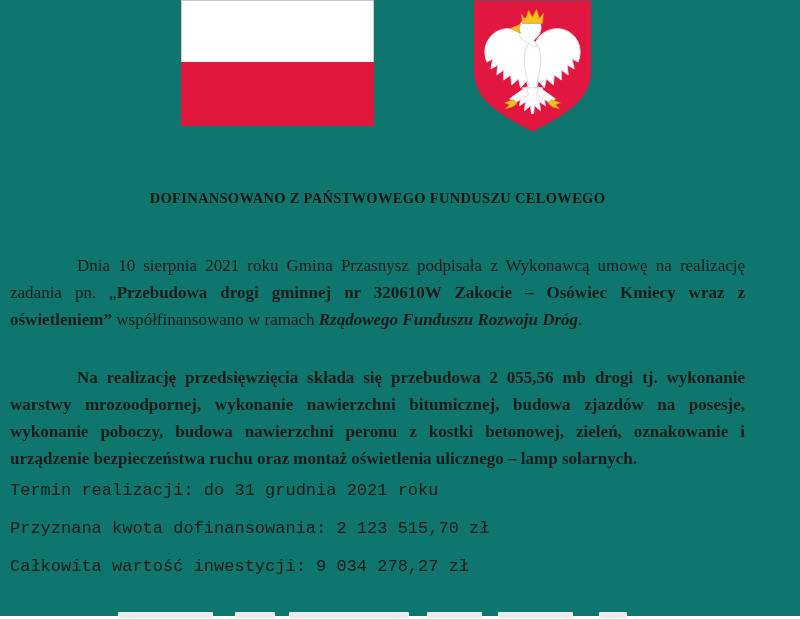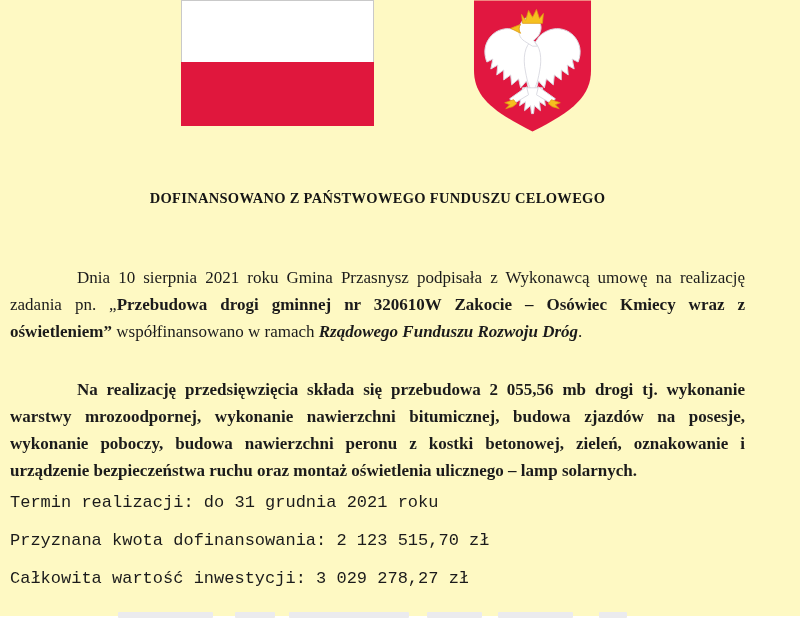--- a/index.html
+++ b/index.html
@@ -1,35 +1,35 @@
 <!DOCTYPE html>
 <html><head>
 <meta charset="utf-8">
 <style>
   html, body { margin: 0; padding: 0; background: #ffffff; }
   body {
     width: 800px; height: 619px; overflow: hidden;
     font-family: "Liberation Serif", "DejaVu Serif", serif;
     color: #1b1b1b;
   }
-  .page { position: relative; width: 800px; height: 616px; background: #fef9c3; }
+  .page { position: relative; width: 800px; height: 616px; background: #0f766e; }
 
   .flag  { position: absolute; left: 181px; top: 0; }
   .emblem{ position: absolute; left: 472px; top: 0; }
 
   .content { padding: 188px 55px 0 10px; }
 
   .heading {
     margin: 0; font-size: 14.5px; line-height: 20px; font-weight: bold;
     text-align: center; letter-spacing: 0.3px; color: #161616;
   }
 
   p { margin: 0; font-size: 17px; line-height: 27px; }
   .para { text-align: justify; text-indent: 67px; }
-  .para-1 { margin-top: 56px; }
+  .para-1 { margin-top: 44px; }
   .para-2 { margin-top: 31px; font-weight: bold; }
 
   .b  { font-weight: bold; }
   .bi { font-weight: bold; font-style: italic; }
 
   .detail { text-align: left; font-family: Liberation Mono, monospace; }
   .detail-1 { margin-top: 5px; }
   .detail-2 { margin-top: 11px; }
   .detail-3 { margin-top: 11px; }
 
@@ -74,21 +74,21 @@
     <p class="para para-1">
       <span>Dnia 10 sierpnia 2021 roku Gmina Przasnysz podpisała z Wykonawcą umowę na realizację zadania pn. „</span><span class="b">Przebudowa drogi gminnej nr 320610W Zakocie – Osówiec Kmiecy wraz z oświetleniem”</span><span> współfinansowano w ramach </span><span class="bi">Rządowego Funduszu Rozwoju Dróg</span><span>.</span>
     </p>
 
     <p class="para para-2">Na realizację przedsięwzięcia składa się przebudowa 2 055,56 mb drogi tj. wykonanie warstwy mrozoodpornej, wykonanie nawierzchni bitumicznej, budowa zjazdów na posesje, wykonanie poboczy, budowa nawierzchni peronu z kostki betonowej, zieleń, oznakowanie i urządzenie bezpieczeństwa ruchu oraz montaż oświetlenia ulicznego – lamp solarnych.</p>
 
     <p class="detail detail-1">Termin realizacji: do 31 grudnia 2021 roku</p>
 
     <p class="detail detail-2">Przyznana kwota dofinansowania: 2 123 515,70 zł</p>
 
-    <p class="detail detail-3">Całkowita wartość inwestycji: 3 029 278,27 zł</p>
+    <p class="detail detail-3">Całkowita wartość inwestycji: 9 034 278,27 zł</p>
 
   </div>
 
   <div class="cutoff">
     <span style="width:95px;  margin-right:18px;"></span>
     <span style="width:40px;  margin-right:10px;"></span>
     <span style="width:120px; margin-right:14px;"></span>
     <span style="width:55px;  margin-right:12px;"></span>
     <span style="width:75px;  margin-right:22px;"></span>
     <span style="width:28px;  margin-right:150px;"></span>

